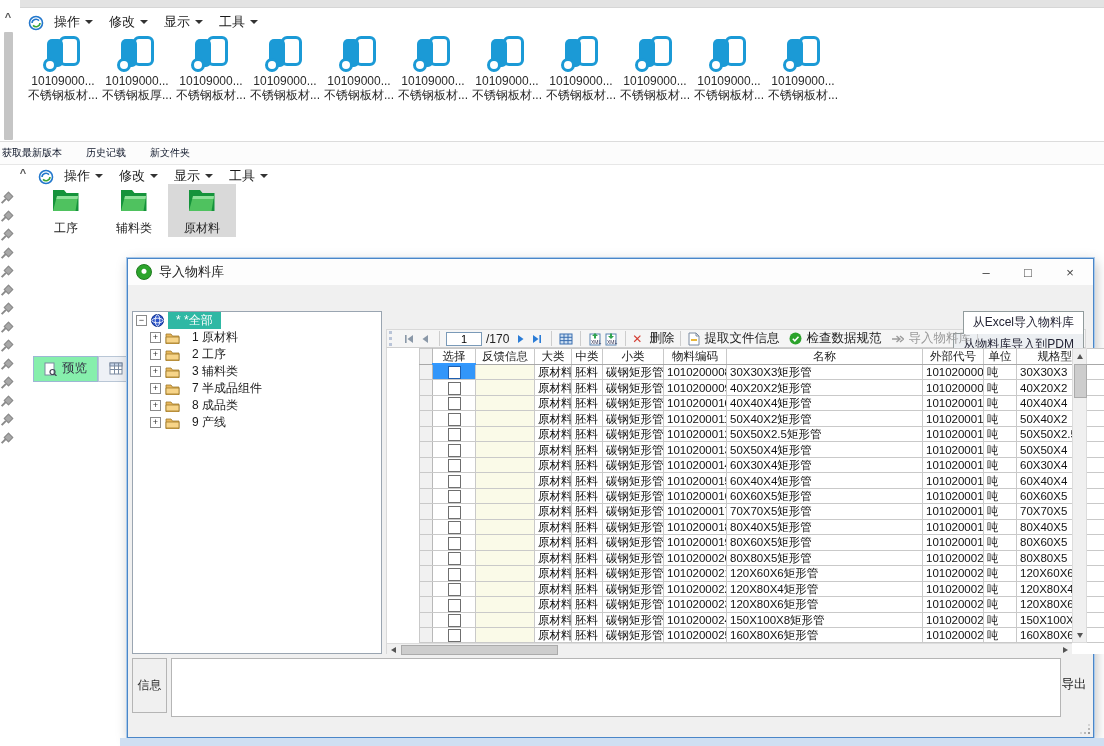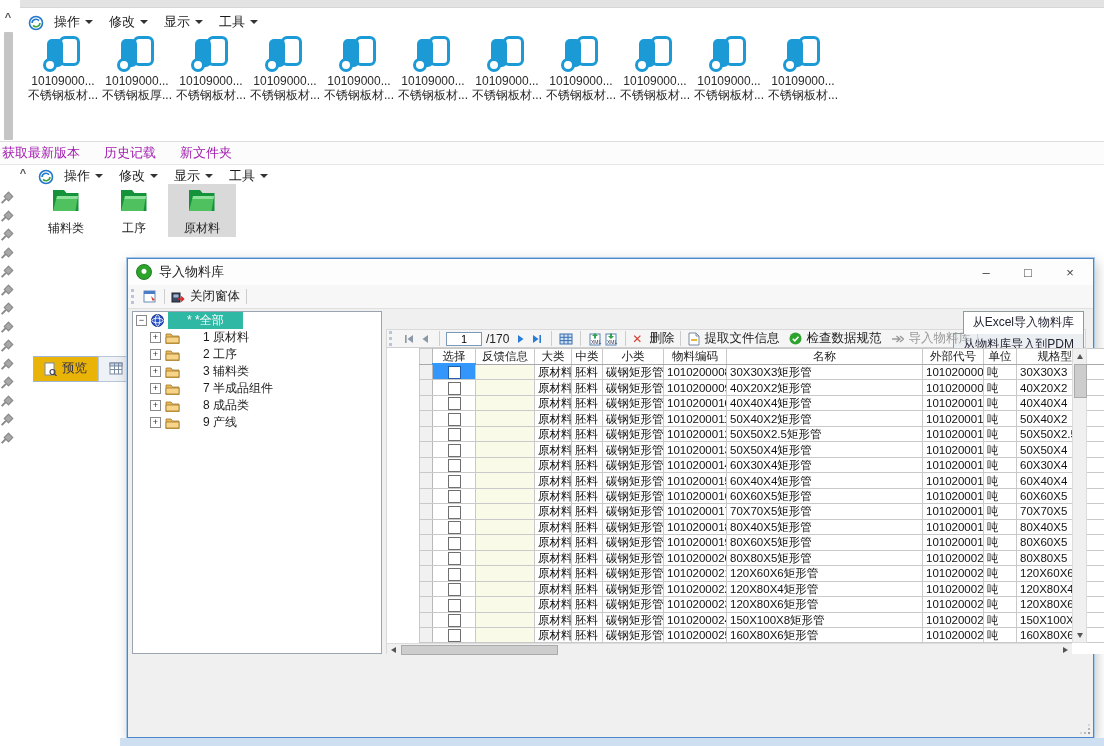--- a/index.html
+++ b/index.html
@@ -23,56 +23,56 @@
   .file-item{width:74px;text-align:center;}
   .ficon{position:relative;width:42px;height:36px;margin:0 auto 3px;}
   .ficon .fr{position:absolute;right:4px;top:0;width:15px;height:24px;border:3px solid #1b9ad6;border-radius:6px;background:#fff;}
   .ficon .fl{position:absolute;left:5px;top:3px;width:16px;height:28px;background:#1b9ad6;border-radius:5px;}
   .ficon .fc{position:absolute;left:1px;bottom:0;width:8px;height:8px;background:#fff;border:3px solid #1b9ad6;border-radius:50%;}
   .flabel{font-size:12px;line-height:13.5px;color:#2a2a2a;white-space:nowrap;}
 
   
   .file-toolbar{position:absolute;left:0;top:141px;width:1104px;height:22px;background:#fcfcfc;
                 border-top:1px solid #dcdcdc;border-bottom:1px solid #e7e7e7;display:flex;align-items:center;}
-  .ftb-item{font-size:13px;color:#a21caf;margin-right:24px;cursor:pointer;}
+  .ftb-item{font-size:10px;color:#0f172a;margin-right:24px;cursor:pointer;}
   .ftb-item:first-child{margin-left:2px;}
 
   
   .pin-col{position:absolute;left:2px;top:192px;width:12px;}
   .pin{position:relative;width:11px;height:11px;margin-bottom:7.5px;}
   .pin::before{content:"";position:absolute;right:1px;top:1px;width:5px;height:5px;background:#a8a8a8;border:1px solid #8a8a8a;transform:rotate(45deg);}
   .pin::after{content:"";position:absolute;left:0;bottom:0;width:6px;height:1.5px;background:#8a8a8a;transform:rotate(-45deg);transform-origin:left bottom;}
   .folder-row{position:absolute;left:32px;top:184px;display:flex;}
   .folder-item{width:68px;height:50px;text-align:center;padding-top:3px;}
   .folder-item.selected{background:#d9d9d9;}
   .folder-item .flab{font-size:12px;color:#222;margin-top:2px;}
   .preview-tabs{position:absolute;left:33px;top:356px;display:flex;}
   .ptab{display:flex;align-items:center;gap:5px;font-size:12.5px;color:#334;padding:3px 10px 4px;border:1px solid #b9c6d6;background:#eef1f6;}
-  .ptab.active{background:#eab308;border-color:#9db7d4;}
+  .ptab.active{background:#86efac;border-color:#9db7d4;}
 
   
   .dialog{position:absolute;left:127px;top:258px;width:965px;height:478px;background:#f0f0f0;
           border:1px solid #4a86c8;box-shadow:0 0 0 1px #a9c9ea,2px 4px 12px rgba(0,0,0,.25);}
   .dlg-title{position:relative;height:26px;background:#fdfdfd;display:flex;align-items:center;padding-left:8px;}
   .dlg-title .txt{font-size:13px;color:#222;margin-left:7px;}
   .dlg-app{width:14px;height:14px;border-radius:50%;background:radial-gradient(circle at 50% 45%,#fff 0 2px,#2ca42c 3px 7px);border:1px solid #1d7a1d;}
   .win-btns{position:absolute;right:2px;top:0;height:26px;display:flex;}
   .win-btn{width:42px;height:26px;display:flex;align-items:center;justify-content:center;font-size:13px;color:#444;cursor:pointer;}
   .dlg-toolbar{height:23px;background:#f7f7f7;border-bottom:1px solid #e0e0e0;display:flex;align-items:center;padding-left:3px;}
   .tb-grip{width:3px;height:15px;border-left:3px dotted #b9c4d8;margin-right:6px;}
   .tb-sep{width:1px;height:15px;background:#cdcdcd;margin:0 6px;}
   .tb-btn{display:flex;align-items:center;gap:4px;font-size:12.5px;color:#222;cursor:pointer;}
   .tb-btn.disabled{color:#9a9a9a;}
 
   
   .tree-panel{position:absolute;left:4px;top:52px;width:248px;height:341px;background:#fff;border:1px solid #9aa5b1;overflow:hidden;}
   .tree-row{display:flex;align-items:center;height:17px;font-size:12px;white-space:nowrap;}
   .expander{width:9px;height:9px;border:1px solid #8a8a8a;background:#fff;font-size:9px;line-height:8px;text-align:center;color:#333;margin:0 4px 0 3px;flex:none;cursor:pointer;}
   .tree-kids .tree-row{padding-left:14px;}
-  .tree-label{padding:0 19px;}
+  .tree-label{padding:0 8px;}
   .tree-label.sel{background:#2fb8a4;color:#fff;}
   .ticon{margin-right:4px;flex:none;display:inline-flex;}
 
   
   .right-panel{position:absolute;left:258px;top:51px;width:700px;height:342px;}
   .xtabs{display:flex;height:19px;align-items:flex-end;flex-direction:column;}
   .xtab{font-size:12px;padding:2px 9px 2px;border:1px solid #919b9c;border-bottom:none;background:#eceff2;color:#223;margin-right:2px;cursor:pointer;}
   .xtab.active{background:#fff;position:relative;top:1px;padding-bottom:3px;}
   .xtoolbar{height:17px;background:#f5f5f5;border:1px solid #d9d9d9;border-bottom:1px solid #cfcfcf;display:flex;align-items:center;font-size:12px;padding-left:2px;}
   .nav-btn{display:inline-flex;align-items:center;justify-content:center;width:16px;height:14px;cursor:pointer;}
@@ -272,29 +272,29 @@
       <div class="pin"></div>
       <div class="pin"></div>
     </div>
   <div class="folder-row" id="folder-row">
       <div class="folder-item">
      <span><svg width="34" height="27">
             <path d="M4 3 h11 l2.5 3 h12 v18 H4 z" fill="#15933b"></path>
             <path d="M8 9 h21 l-2.5 15 H4 z" fill="#4fc25f"></path>
             <path d="M8 9 h21 l-.5 3 H7.4 z" fill="#8fe09a"></path>
           </svg></span>
-     <div class="flab">辅料类</div>
+     <div class="flab">工序</div>
    </div>
       <div class="folder-item">
      <span><svg width="34" height="27">
             <path d="M4 3 h11 l2.5 3 h12 v18 H4 z" fill="#15933b"></path>
             <path d="M8 9 h21 l-2.5 15 H4 z" fill="#4fc25f"></path>
             <path d="M8 9 h21 l-.5 3 H7.4 z" fill="#8fe09a"></path>
           </svg></span>
-     <div class="flab">工序</div>
+     <div class="flab">辅料类</div>
    </div>
       <div class="folder-item selected">
      <span><svg width="34" height="27">
             <path d="M4 3 h11 l2.5 3 h12 v18 H4 z" fill="#15933b"></path>
             <path d="M8 9 h21 l-2.5 15 H4 z" fill="#4fc25f"></path>
             <path d="M8 9 h21 l-.5 3 H7.4 z" fill="#8fe09a"></path>
           </svg></span>
      <div class="flab">原材料</div>
    </div>
     </div>
@@ -329,42 +329,20 @@
     <div class="dlg-title">
       <span class="dlg-app"></span>
       <span class="txt">导入物料库</span>
       <span class="win-btns">
         <span class="win-btn">–</span>
         <span class="win-btn">□</span>
         <span class="win-btn">×</span>
       </span>
     </div>
 
-    <div class="dlg-toolbar">
-      <span class="tb-grip"></span>
-      <span class="icon12">
-        <svg width="15" height="15">
-            <rect x="1" y="2" width="11" height="11" fill="#fff" stroke="#6b8cb8"></rect>
-            <rect x="1" y="2" width="11" height="3" fill="#4a7cc8"></rect>
-            <path d="M8 7 l4 4 -2.5 .8 z" fill="#d33c30"></path>
-          </svg>
-      </span>
-      <span class="tb-sep"></span>
-      <span class="tb-btn">
-        <span class="icon12">
-          <svg width="15" height="14">
-              <rect x="1" y="3" width="8" height="9" fill="#3a4a66" stroke="#222"></rect>
-              <rect x="2.5" y="4.5" width="5" height="3" fill="#9fb6d8"></rect>
-              <path d="M7 9 h5 M10 6.5 l2.5 2.5 -2.5 2.5" stroke="#d22" stroke-width="1.5" fill="none"></path>
-            </svg>
-        </span>
-        <span>关闭窗体</span>
-      </span>
-      <span class="tb-sep"></span>
-    </div>
 
     <div class="tree-panel">
       <div class="tree-row">
         <span class="expander">−</span>
         <span class="ticon">
           <svg width="13" height="13">
               <circle cx="6.5" cy="6.5" r="6" fill="#2a52c8" stroke="#12348c"></circle>
               <ellipse cx="6.5" cy="6.5" rx="5.6" ry="2.3" fill="none" stroke="#fff" stroke-width="0.9"></ellipse>
               <ellipse cx="6.5" cy="6.5" rx="2.3" ry="5.6" fill="none" stroke="#fff" stroke-width="0.9"></ellipse>
             </svg>
@@ -810,18 +788,23 @@
               <span class="tri left"></span>
             </div>
           <div class="sb-thumb"></div>
           <div class="sb-btn right">
               <span class="tri right2"></span>
             </div>
         </div>
       </div>
     </div>
 
+    <div class="info-zone">
+      <div class="info-label">信息</div>
+      <textarea class="info-text" style=""></textarea>
+      <div class="export-btn">导出</div>
+    </div>
 
     <div class="grip"></div>
   </div>
 
   <div class="bottom-strip"></div>
 </div>
 
 </body></html>

